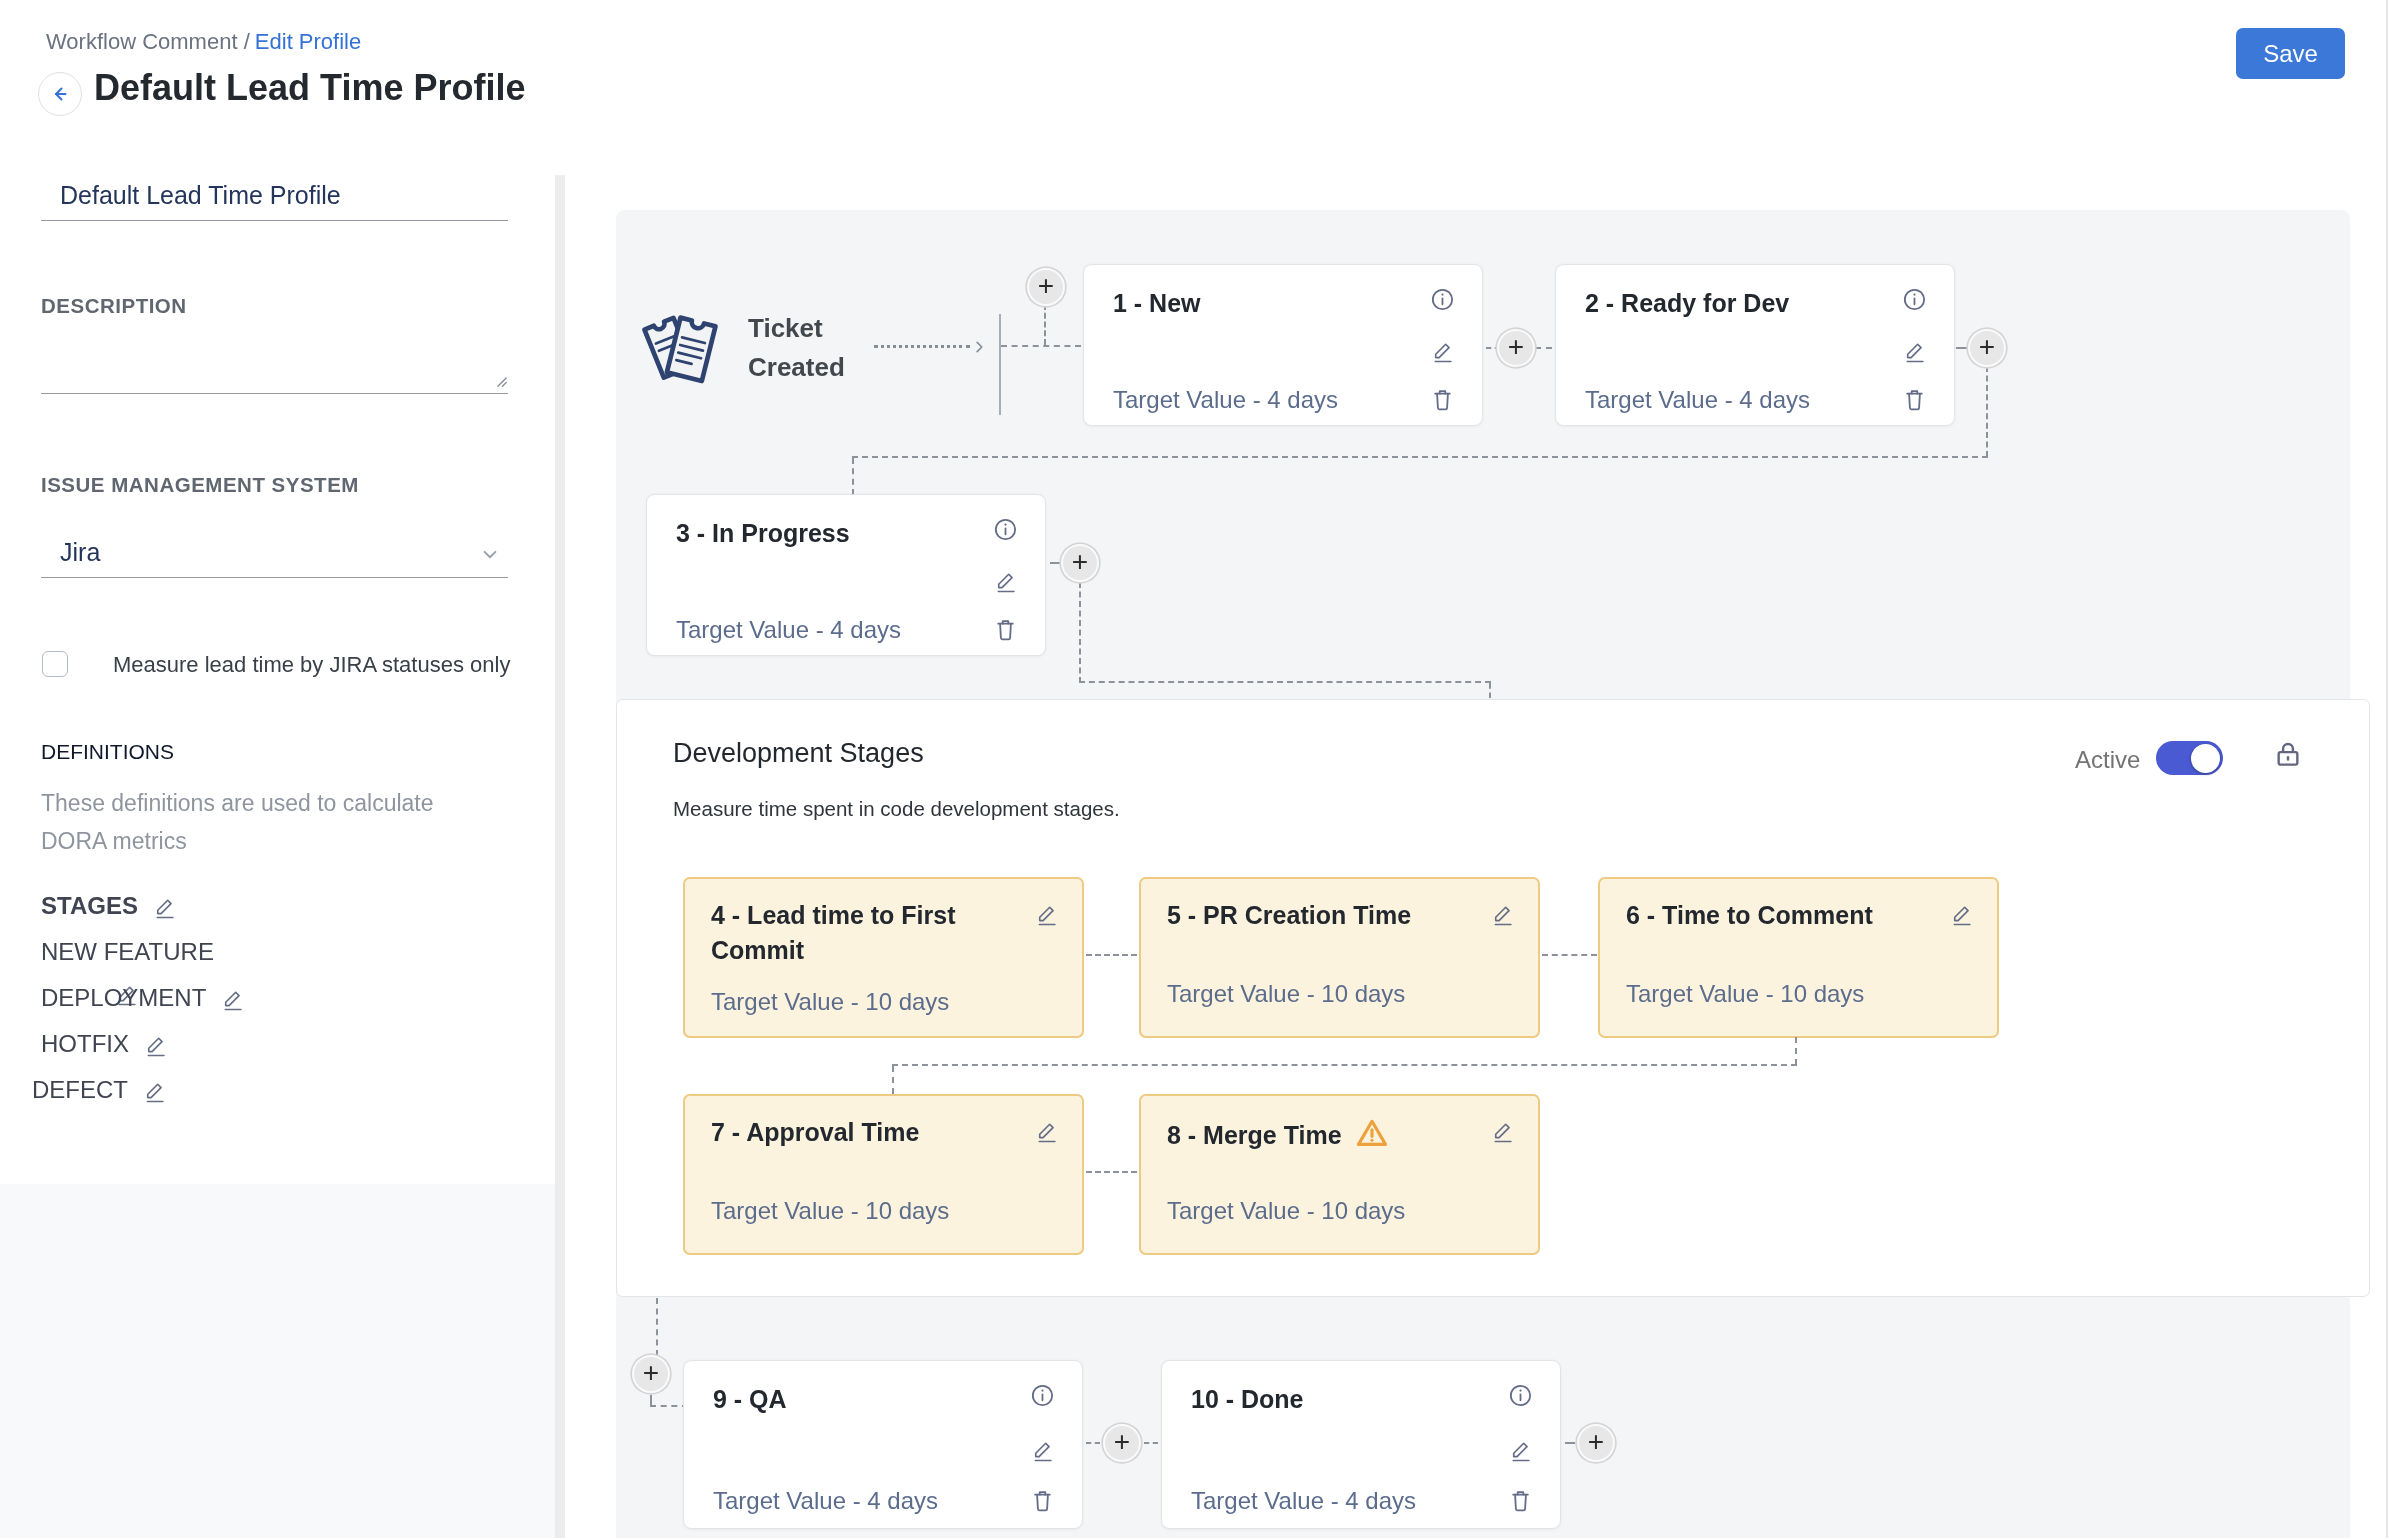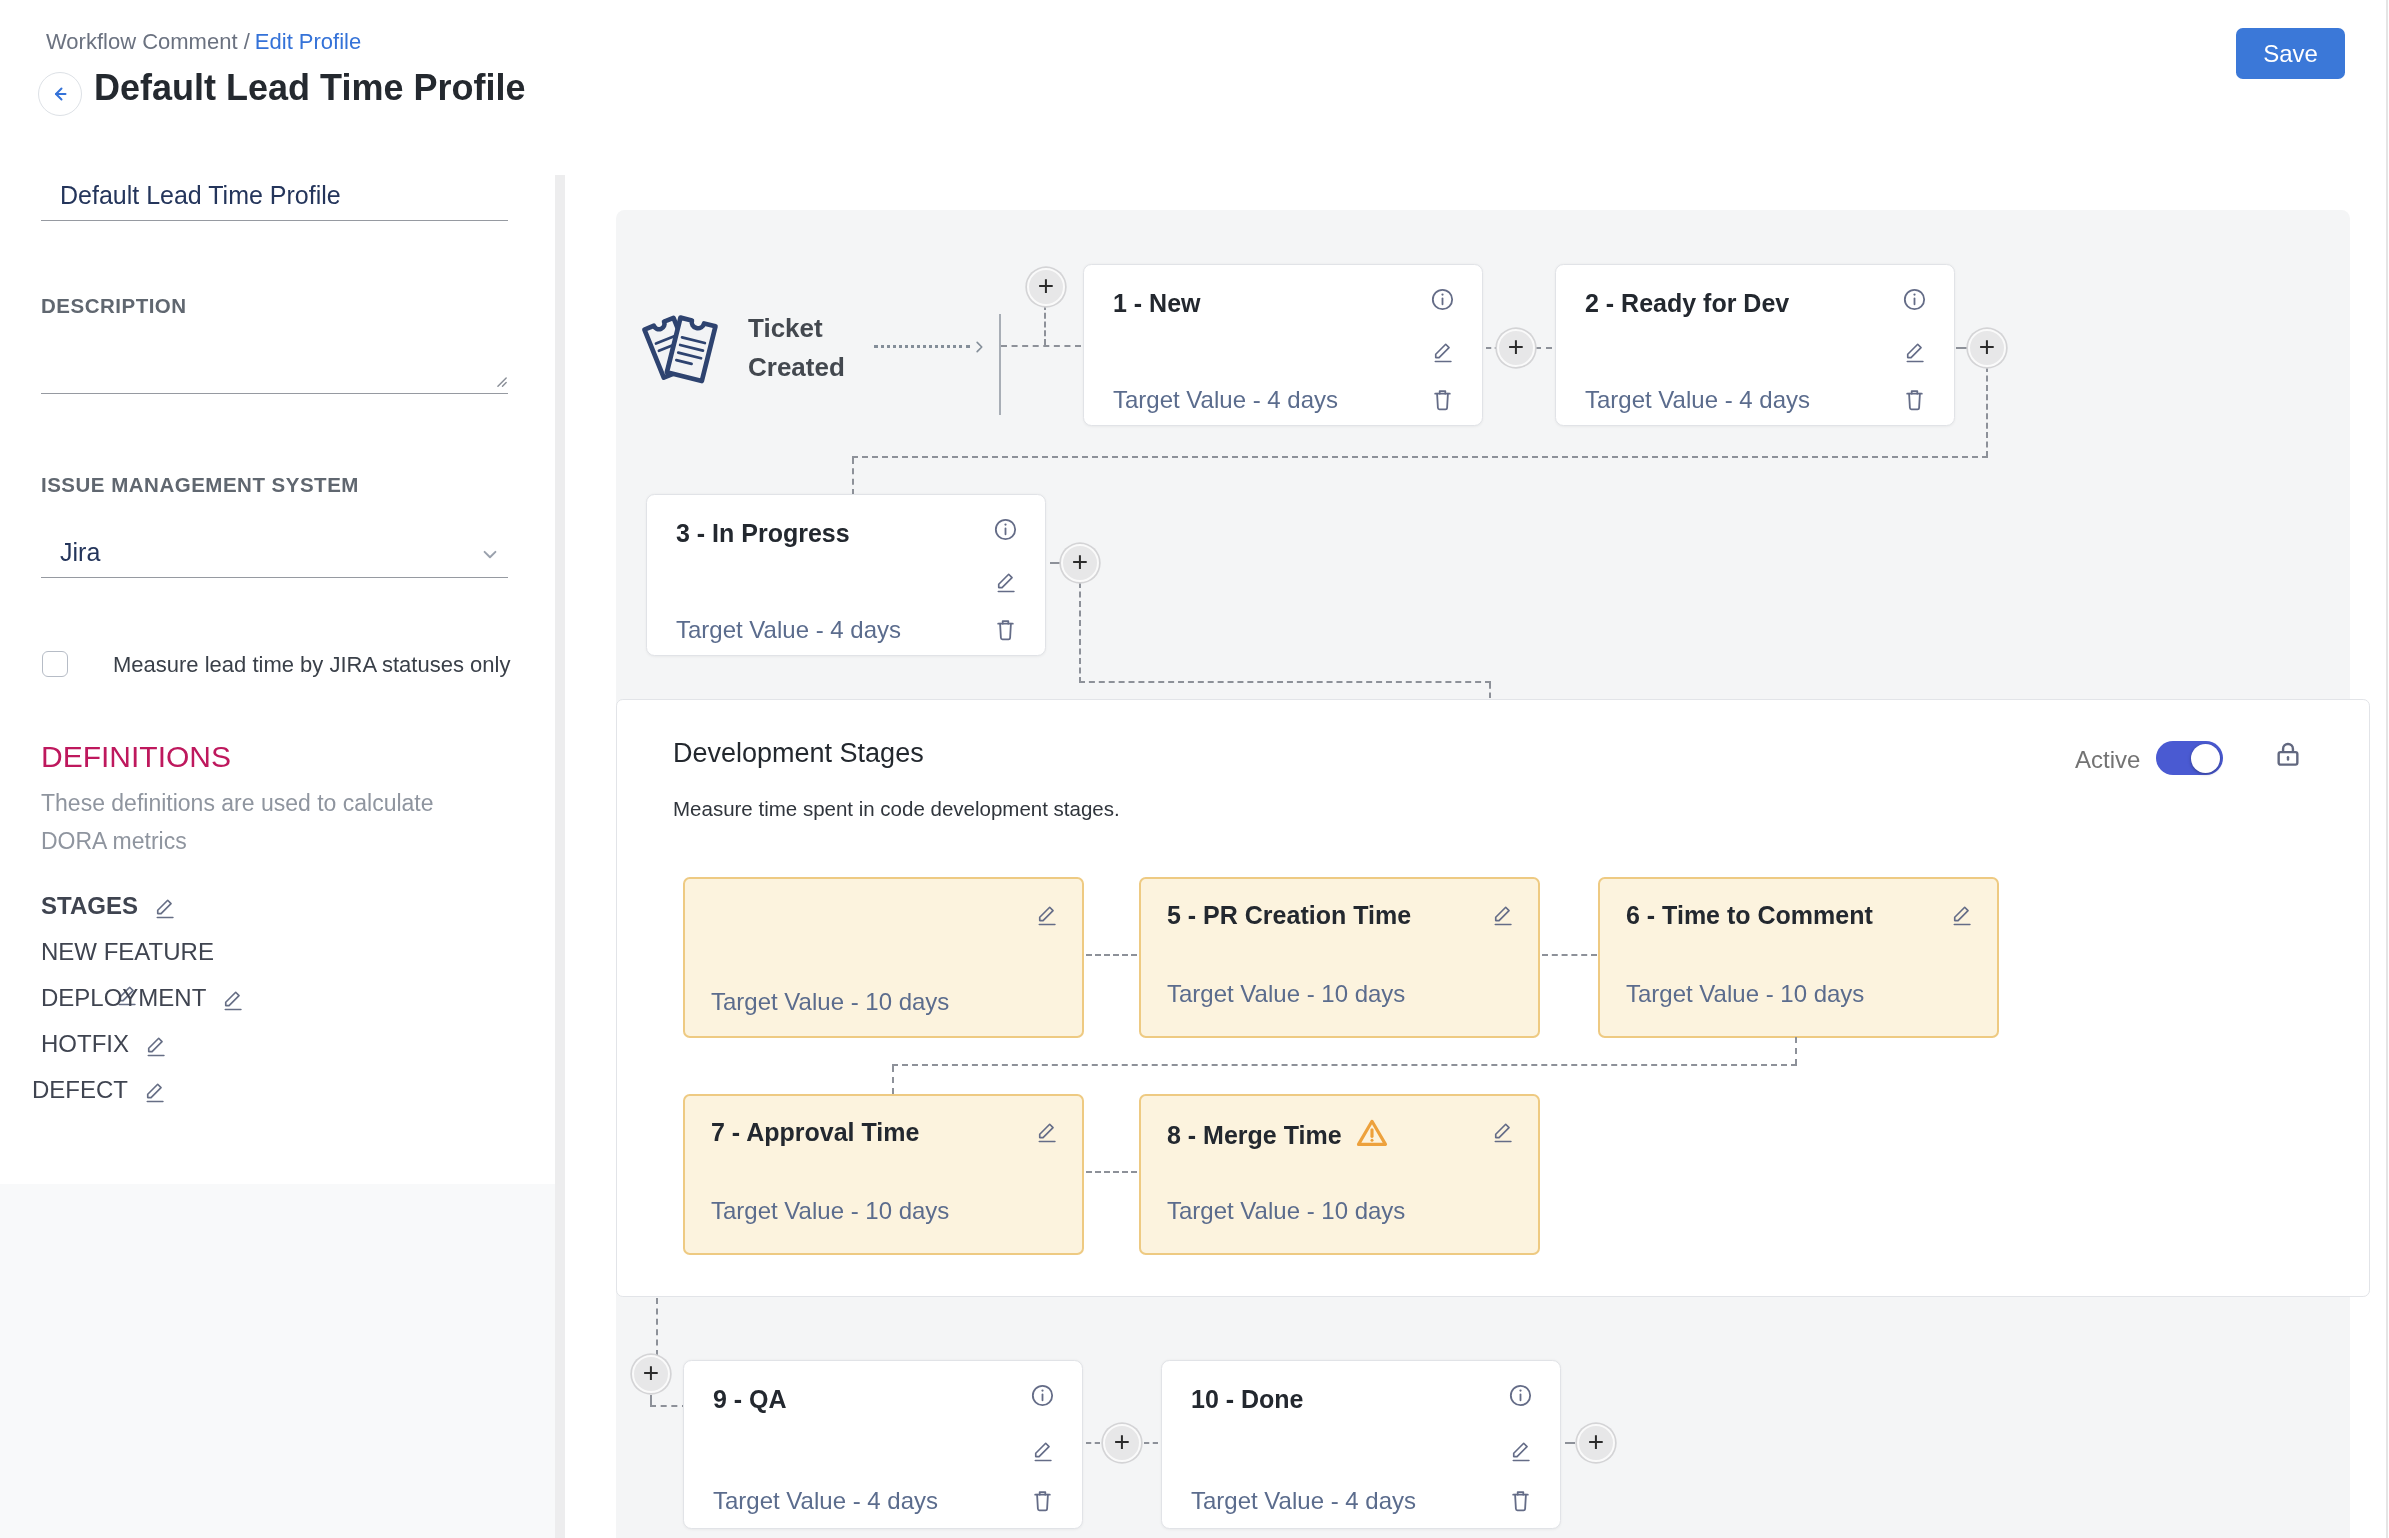--- a/index.html
+++ b/index.html
@@ -19,21 +19,21 @@
   .name-input{left:41px;top:171px;width:467px;height:50px;border:none;border-bottom:1.7px solid #969aa1;background:transparent;
               font-size:25px;color:#24355b;padding:0 0 0 19px;outline:none;font-family:"Liberation Sans",sans-serif;box-sizing:border-box;}
   .field-label{font-size:20.5px;font-weight:700;color:#606770;letter-spacing:0.5px;}
   .desc-area{left:41px;top:326px;width:467px;height:67px;border-bottom:1.7px solid #969aa1;}
   .resize-glyph{right:0;bottom:5.1px;color:#8a8f98;}
   .select-row{left:41px;top:526px;width:467px;height:51px;border-bottom:1.7px solid #969aa1;cursor:pointer;}
   .select-value{position:absolute;left:19px;top:12px;font-size:25px;color:#24355b;}
   .select-chevron{position:absolute;right:5.1px;top:15.4px;color:#9aa1ad;}
   .checkbox{left:42px;top:651px;width:26px;height:26px;border:1.7px solid #b6bcc6;border-radius:6px;background:#fff;cursor:pointer;box-sizing:border-box;}
   .checkbox-label{left:85px;top:652px;font-size:22px;color:#3a4049;margin-left:28px;}
-  .definitions-title{left:41px;top:740px;font-size:30px;font-weight:500;color:#be185d;}
+  .definitions-title{left:41px;top:740px;font-size:21px;font-weight:500;color:#0f172a;}
   .definitions-sub{left:41px;top:784px;width:453px;font-size:23px;line-height:38px;color:#8f959f;}
   .def-row{display:flex;align-items:center;gap:13.7px;color:#3f4450;font-size:24px;cursor:default;}
   .def-row .pencil{color:#666e85;cursor:pointer;}
   .side-divider{left:555px;top:175px;width:10.2px;height:1364px;background:#ededee;}
   .side-lower{left:0;top:1184px;width:555px;height:355px;background:#f8f9fa;}
   .scroll-line{left:2386px;top:0;width:1.7px;height:1539px;background:#e5e5e5;}
 
   
   .gray-panel{left:616px;top:210px;width:1734px;height:1329px;background:#f4f5f6;border-radius:8.5px 8.5px 0 0;}
   .start-label{left:748px;top:309px;width:137px;font-size:26px;font-weight:700;color:#43484f;line-height:39px;}
@@ -316,20 +316,21 @@
     <div class="dev-sub">Measure time spent in code development stages.</div>
     <div class="active-label">Active</div>
     <div class="toggle">
         <div class="knob"></div>
       </div>
     <svg class="ic lock" width="32" height="32" viewBox="0 0 38 38">
         <use href="#i-lock"></use>
       </svg>
 
     <div class="ycard" style="left:66px;top:177px;">
+      <div class="yc-title">4 - Lead time to First Commit</div>
       <svg class="ic yc-edit" width="26" height="27" viewBox="0 0 30 32">
           <use href="#i-pencil"></use>
         </svg>
       <div class="yc-target" style="top:109px;">Target Value - 10 days</div>
     </div>
     <div class="ycard" style="left:522px;top:177px;">
       <div class="yc-title">5 - PR Creation Time</div>
       <svg class="ic yc-edit" width="26" height="27" viewBox="0 0 30 32">
           <use href="#i-pencil"></use>
         </svg>

